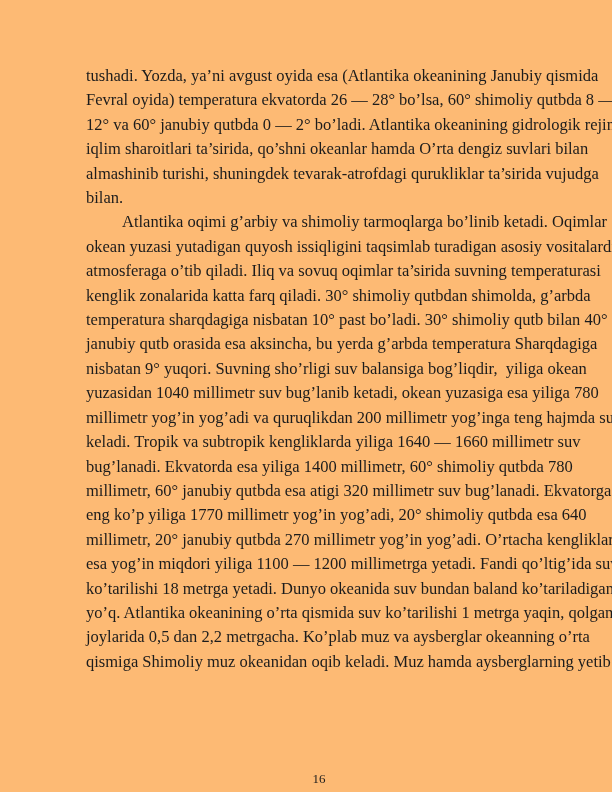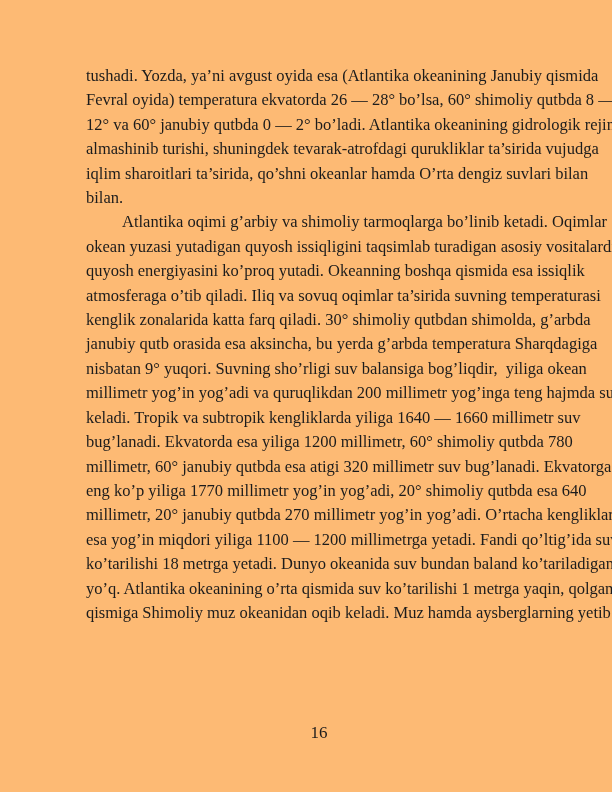--- a/index.html
+++ b/index.html
@@ -28,51 +28,53 @@
   .line {
     white-space: pre;
   }
   .line.indent {
     text-indent: 36px;
     text-align: right;
   }
   .page-number {
     position: absolute;
     left: 86px;
-    top: 726px;
+    top: 772px;
     width: 466px;
     text-align: center;
-    font-size: 17px;
+    font-size: 13px;
     line-height: 14px;
     color: #1c1c1c;
   }
 </style>
 </head>
 <body>
 
 <div class="page">
   <div class="text-block">
       <div class="line">tushadi. Yozda, ya’ni avgust oyida esa (Atlantika okeanining Janubiy qismida</div>
       <div class="line">Fevral oyida) temperatura ekvatorda 26 — 28° bo’lsa, 60° shimoliy qutbda 8 —</div>
       <div class="line">12° va 60° janubiy qutbda 0 — 2° bo’ladi. Atlantika okeanining gidrologik rejimi</div>
+      <div class="line">iqlim sharoitlari ta’sirida, qo’shni okeanlar hamda O’rta dengiz suvlari bilan</div>
       <div class="line">almashinib turishi, shuningdek tevarak-atrofdagi qurukliklar ta’sirida vujudga</div>
-      <div class="line">iqlim sharoitlari ta’sirida, qo’shni okeanlar hamda O’rta dengiz suvlari bilan</div>
       <div class="line">bilan.</div>
       <div class="line indent">Atlantika oqimi g’arbiy va shimoliy tarmoqlarga bo’linib ketadi. Oqimlar</div>
       <div class="line">okean yuzasi yutadigan quyosh issiqligini taqsimlab turadigan asosiy vositalardir.</div>
-      <div class="line">quyosh energiyasini ko’proq yutadi. Okeanning boshqa qismida esa issiqlik</div>
       <div class="line">atmosferaga o’tib qiladi. Iliq va sovuq oqimlar ta’sirida suvning temperaturasi</div>
       <div class="line">kenglik zonalarida katta farq qiladi. 30° shimoliy qutbdan shimolda, g’arbda</div>
+      <div class="line">temperatura sharqdagiga nisbatan 10° past bo’ladi. 30° shimoliy qutb bilan 40°</div>
       <div class="line">janubiy qutb orasida esa aksincha, bu yerda g’arbda temperatura Sharqdagiga</div>
       <div class="line">nisbatan 9° yuqori. Suvning sho’rligi suv balansiga bog’liqdir,  yiliga okean</div>
+      <div class="line">yuzasidan 1040 millimetr suv bug’lanib ketadi, okean yuzasiga esa yiliga 780</div>
       <div class="line">millimetr yog’in yog’adi va quruqlikdan 200 millimetr yog’inga teng hajmda suv</div>
       <div class="line">keladi. Tropik va subtropik kengliklarda yiliga 1640 — 1660 millimetr suv</div>
-      <div class="line">bug’lanadi. Ekvatorda esa yiliga 1200 millimetr, 60° shimoliy qutbda 780</div>
+      <div class="line">bug’lanadi. Ekvatorda esa yiliga 1400 millimetr, 60° shimoliy qutbda 780</div>
       <div class="line">millimetr, 60° janubiy qutbda esa atigi 320 millimetr suv bug’lanadi. Ekvatorga</div>
       <div class="line">eng ko’p yiliga 1770 millimetr yog’in yog’adi, 20° shimoliy qutbda esa 640</div>
       <div class="line">millimetr, 20° janubiy qutbda 270 millimetr yog’in yog’adi. O’rtacha kengliklarda</div>
       <div class="line">esa yog’in miqdori yiliga 1100 — 1200 millimetrga yetadi. Fandi qo’ltig’ida suv</div>
       <div class="line">ko’tarilishi 18 metrga yetadi. Dunyo okeanida suv bundan baland ko’tariladigan joy</div>
       <div class="line">yo’q. Atlantika okeanining o’rta qismida suv ko’tarilishi 1 metrga yaqin, qolgan</div>
+      <div class="line">joylarida 0,5 dan 2,2 metrgacha. Ko’plab muz va aysberglar okeanning o’rta</div>
       <div class="line">qismiga Shimoliy muz okeanidan oqib keladi. Muz hamda aysberglarning yetib</div>
     </div>
   <div class="page-number">16</div>
 </div>
 
 </body></html>

